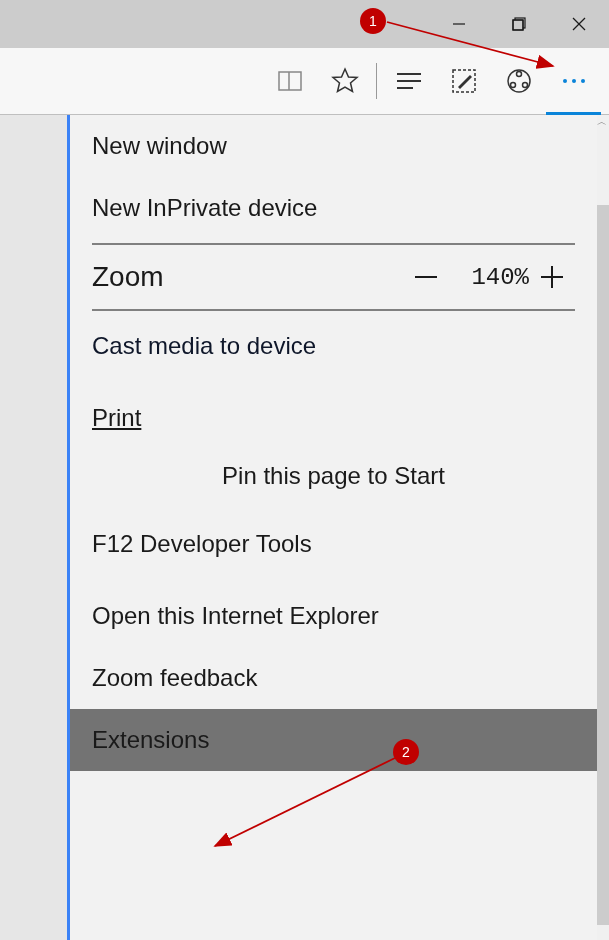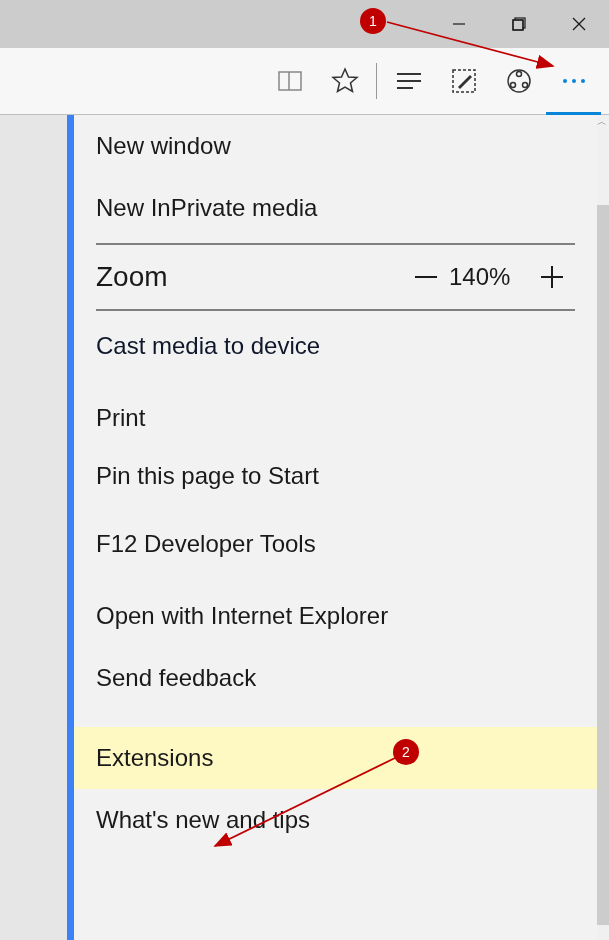--- a/index.html
+++ b/index.html
@@ -82,21 +82,21 @@
     right: 0;
     bottom: 0;
   }
   .menu-panel {
     position: absolute;
     left: 67px;
     right: 12px;
     top: 0;
     bottom: 0;
     background: #f2f2f2;
-    border-left: 7px solid #3b82f6;
+    border-left: 3px solid #3b82f6;
   }
   .scrollbar-track {
     position: absolute;
     right: 0;
     top: 0;
     bottom: 0;
     width: 12px;
     background: #f0f0f0;
   }
   .scroll-arrow-up {
@@ -115,22 +115,21 @@
   }
 
   .menu-item {
     padding: 17px 22px;
     font-size: 24px;
     color: #1a1a1a;
     font-weight: 400;
     cursor: default;
   }
   .menu-item.highlighted {
-    background: #fef9c3;
-    margin-top: 18px;
+    background: #737373;
   }
   .menu-item.disabled {
     color: #0f172a;
   }
   .menu-sep {
     height: 2px;
     background: #808080;
     margin: 4px 22px;
   }
   .zoom-row {
@@ -147,21 +146,22 @@
     width: 46px;
     display: flex;
     align-items: center;
     justify-content: center;
   }
   .zoom-ctrl svg { stroke: #1a1a1a; stroke-width: 2; }
   .zoom-value {
     font-size: 24px;
     color: #1a1a1a;
     width: 80px;
-    text-align: left;
+    text-align: right;
+    font-family: Liberation Mono, monospace;
   }
 
   
   .callout {
     position: absolute;
     width: 26px;
     height: 26px;
     border-radius: 50%;
     background: #c00000;
     color: #fff;
@@ -245,21 +245,21 @@
       </div>
     <div class="active-underline"></div>
   </div>
 </div>
 
 <div class="content">
 
   <div class="menu-panel">
 
     <div class="menu-item">New window</div>
-    <div class="menu-item">New InPrivate media</div>
+    <div class="menu-item">New InPrivate device</div>
 
     <div class="menu-sep"></div>
 
     <div class="zoom-row">
       <div class="zoom-label">Zoom</div>
       <div class="zoom-ctrl">
         <svg width="30" height="30">
             <line x1="4" y1="15" x2="26" y2="15"></line>
           </svg>
       </div>
@@ -268,27 +268,26 @@
         <svg width="30" height="30">
             <line x1="4" y1="15" x2="26" y2="15"></line>
             <line x1="15" y1="4" x2="15" y2="26"></line>
           </svg>
       </div>
     </div>
 
     <div class="menu-sep"></div>
 
     <div class="menu-item disabled">Cast media to device</div>
-    <div class="menu-item" style="padding-top:27px;padding-bottom:7px;">Print</div>
-    <div class="menu-item" style="padding-top:23px;padding-bottom:23px;">Pin this page to Start</div>
+    <div class="menu-item" style="padding-top:27px;padding-bottom:7px;text-decoration:underline;">Print</div>
+    <div class="menu-item" style="padding-top:23px;padding-bottom:23px;text-align:center;">Pin this page to Start</div>
     <div class="menu-item" style="padding-top:17px;padding-bottom:27px;">F12 Developer Tools</div>
-    <div class="menu-item">Open with Internet Explorer</div>
-    <div class="menu-item">Send feedback</div>
+    <div class="menu-item">Open this Internet Explorer</div>
+    <div class="menu-item">Zoom feedback</div>
     <div class="menu-item highlighted">Extensions</div>
-    <div class="menu-item">What's new and tips</div>
 
   </div>
 
   <div class="scrollbar-track">
     <div class="scroll-arrow-up">︿</div>
     <div class="scrollbar-thumb"></div>
   </div>
 
 </div>
 

